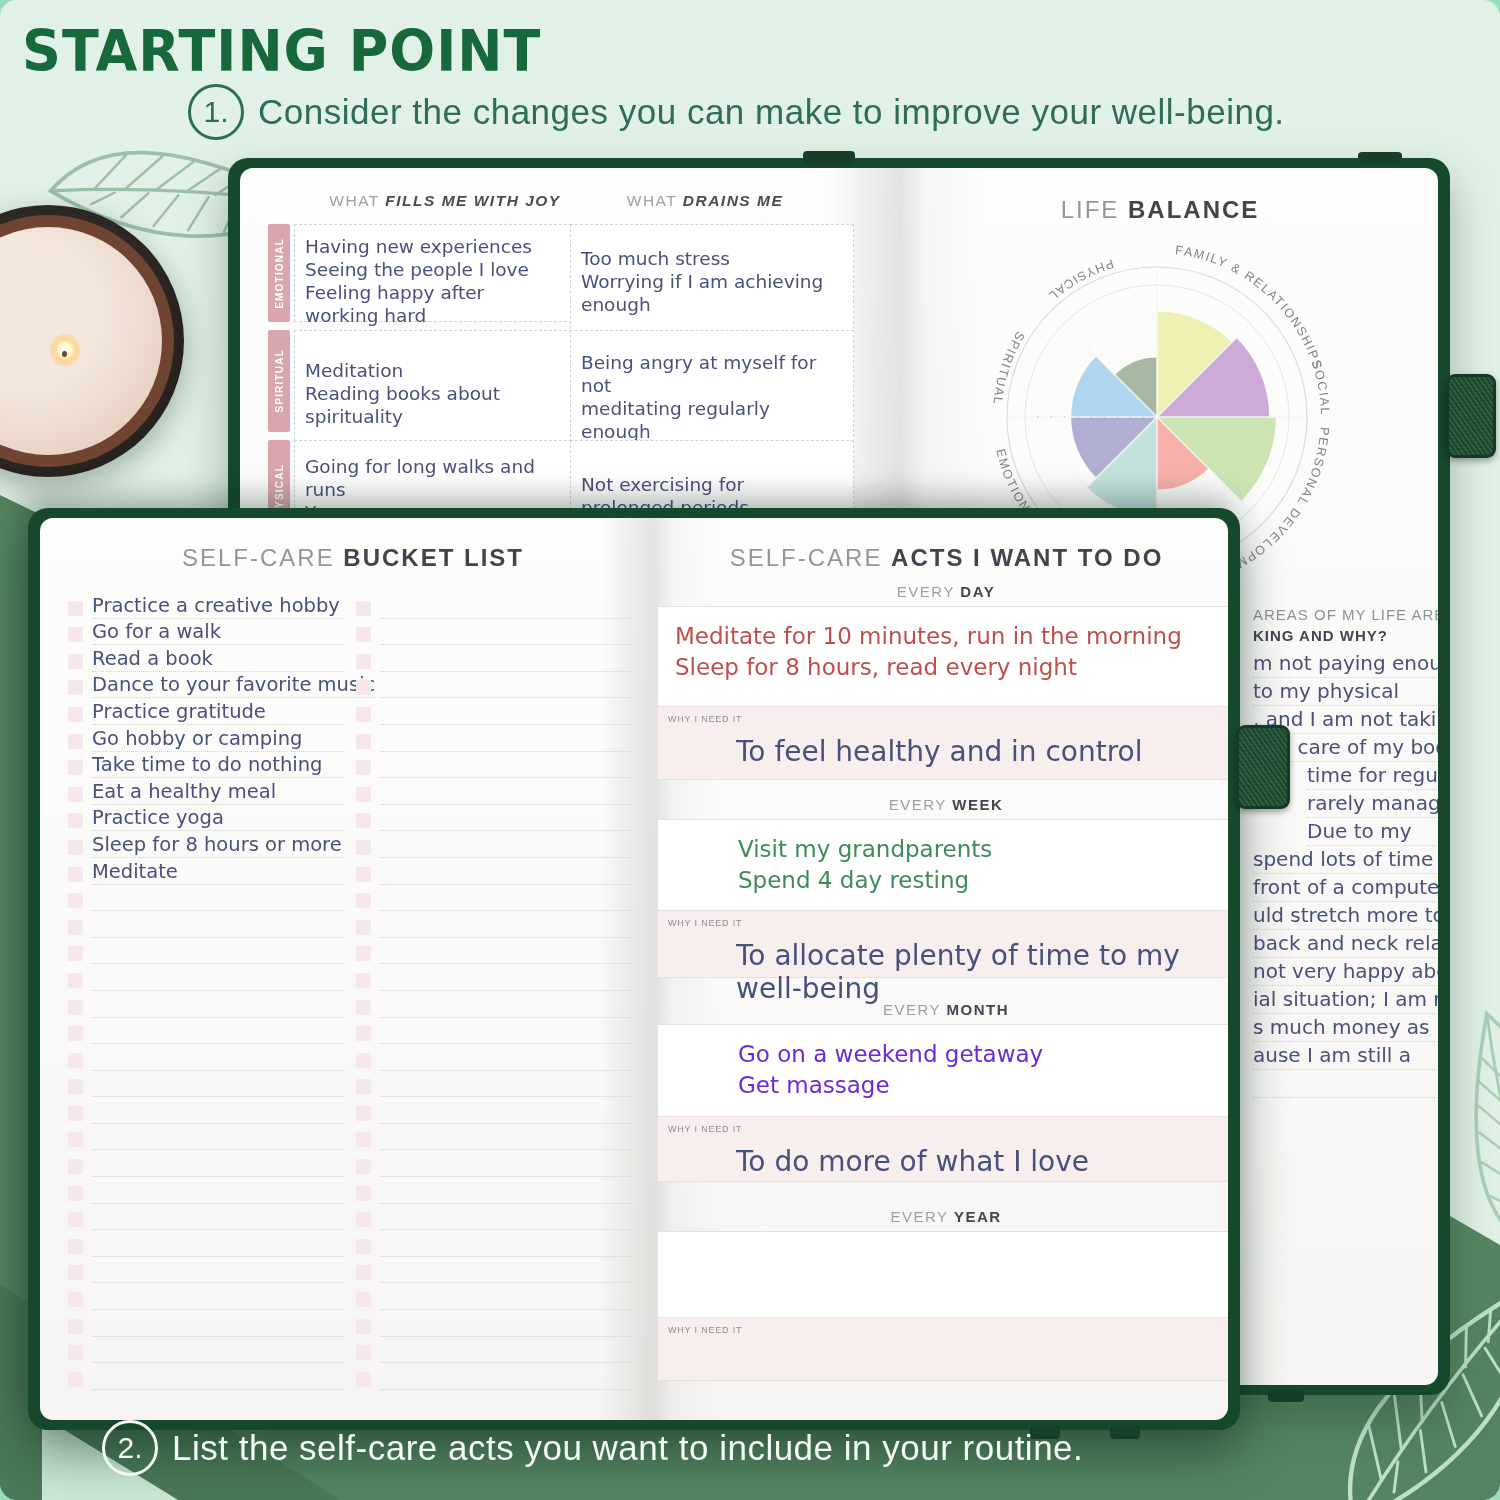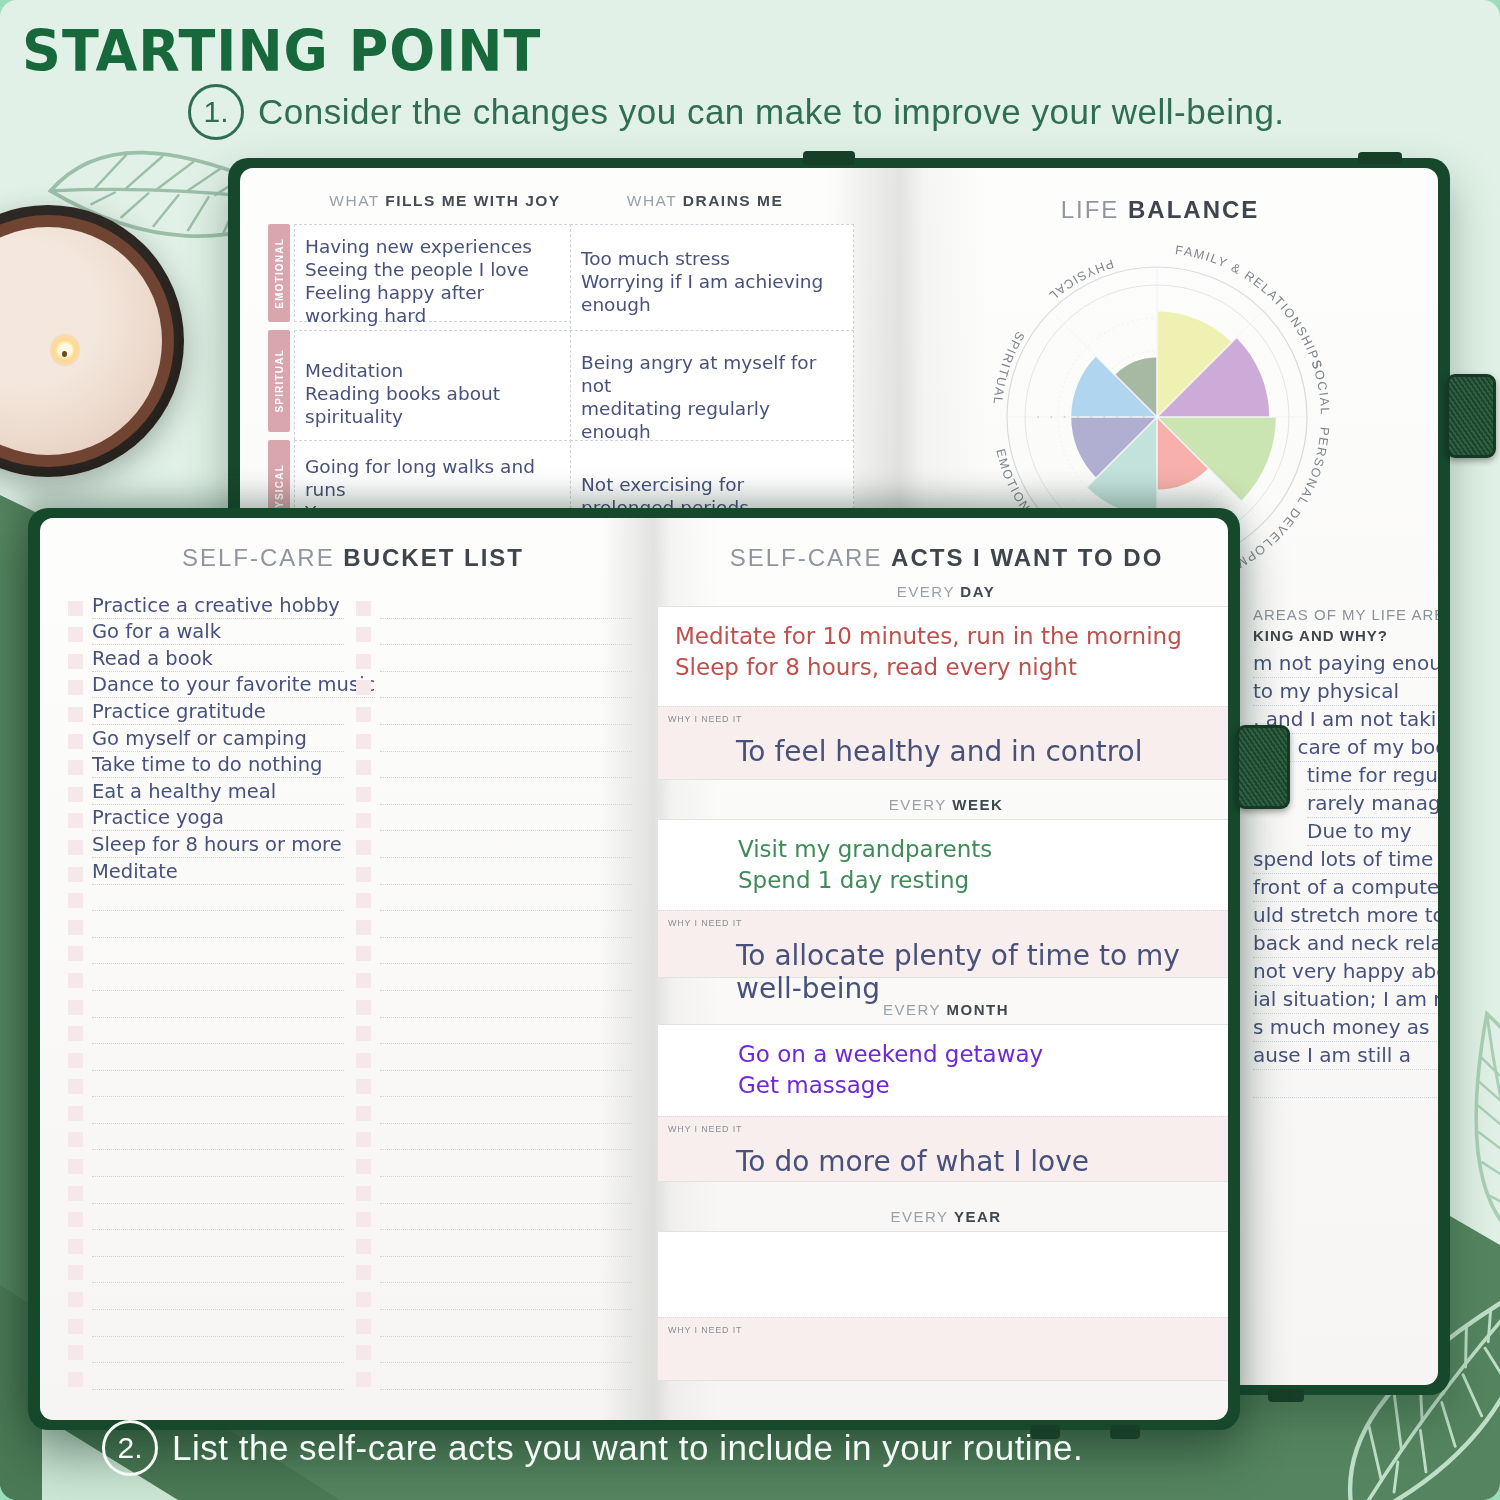--- a/index.html
+++ b/index.html
@@ -45,21 +45,21 @@
   .bump{position:absolute;background:#173f28;border-radius:4px;}
   .loop{position:absolute;background:
         repeating-linear-gradient(55deg,rgba(255,255,255,.09) 0 2px,rgba(0,0,0,.08) 2px 4px),#1c4d30;
         border-radius:9px;box-shadow:0 3px 6px rgba(0,0,0,.35), inset 0 0 0 3px #143a24;}
   
   .pg-header{position:absolute;text-align:center;font-size:24px;letter-spacing:2px;color:#8f969e;white-space:nowrap;}
   .pg-header b{color:#3e454d;font-weight:700;}
   .hand{font-family:"DejaVu Sans",sans-serif;color:#47517b;}
   
   .tbl-h{position:absolute;font-size:15.5px;letter-spacing:1.5px;color:#9aa1a8;text-align:center;}
-  .tbl-h b{color:#454c54;font-weight:700;}
+  .tbl-h b{color:#454c54;font-weight:700;font-style:italic;}
   .cat-tab{position:absolute;width:22px;background:#d9a6ad;border-radius:2px;color:#fff;
            display:flex;align-items:center;justify-content:center;}
   .cat-tab span{writing-mode:vertical-rl;transform:rotate(180deg);font-size:10px;font-weight:700;letter-spacing:1.2px;}
   .cell{position:absolute;border:1px dashed #ccd3dd;background:#fff;padding:10px 10px;
         font-size:18.5px;line-height:23px;white-space:pre-line;}
   
   .lack-head1{position:absolute;font-size:15px;letter-spacing:1px;color:#8b9298;white-space:nowrap;}
   .lack-head2{position:absolute;font-size:15px;letter-spacing:1px;color:#3f4750;font-weight:700;white-space:nowrap;}
   .lack-line{height:27px;font-size:20px;line-height:26px;border-bottom:1px dotted #ccd4da;
              width:198px;white-space:nowrap;overflow:visible;}
@@ -254,21 +254,21 @@
           <div class="bl-row">
             <span class="bl-box"></span>
             <span class="bl-text hand">Dance to your favorite music</span>
           </div>
           <div class="bl-row">
             <span class="bl-box"></span>
             <span class="bl-text hand">Practice gratitude</span>
           </div>
           <div class="bl-row">
             <span class="bl-box"></span>
-            <span class="bl-text hand">Go myself or camping</span>
+            <span class="bl-text hand">Go hobby or camping</span>
           </div>
           <div class="bl-row">
             <span class="bl-box"></span>
             <span class="bl-text hand">Take time to do nothing</span>
           </div>
           <div class="bl-row">
             <span class="bl-box"></span>
             <span class="bl-text hand">Eat a healthy meal</span>
           </div>
           <div class="bl-row">
@@ -492,21 +492,21 @@
 Sleep for 8 hours, read every night</div>
           <div class="why-strip" style="height:72px">
             <div class="why-label">WHY I NEED IT</div>
             <div class="why-text hand">To feel healthy and in control</div>
           </div>
         </div>
 
         <div class="period" style="top:278px"><span>EVERY </span><b>WEEK</b></div>
         <div class="acts-box" style="top:301px;height:157px">
           <div class="acts-entry hand acts-color" style="color: rgb(62, 139, 88);">Visit my grandparents
-Spend 1 day resting</div>
+Spend 4 day resting</div>
           <div class="why-strip" style="height:66px">
             <div class="why-label">WHY I NEED IT</div>
             <div class="why-text hand">To allocate plenty of time to my well-being</div>
           </div>
         </div>
 
         <div class="period" style="top:483px"><span>EVERY </span><b>MONTH</b></div>
         <div class="acts-box" style="top:506px;height:156px">
           <div class="acts-entry hand acts-color" style="color: #6d28d9;">Go on a weekend getaway
 Get massage</div>

